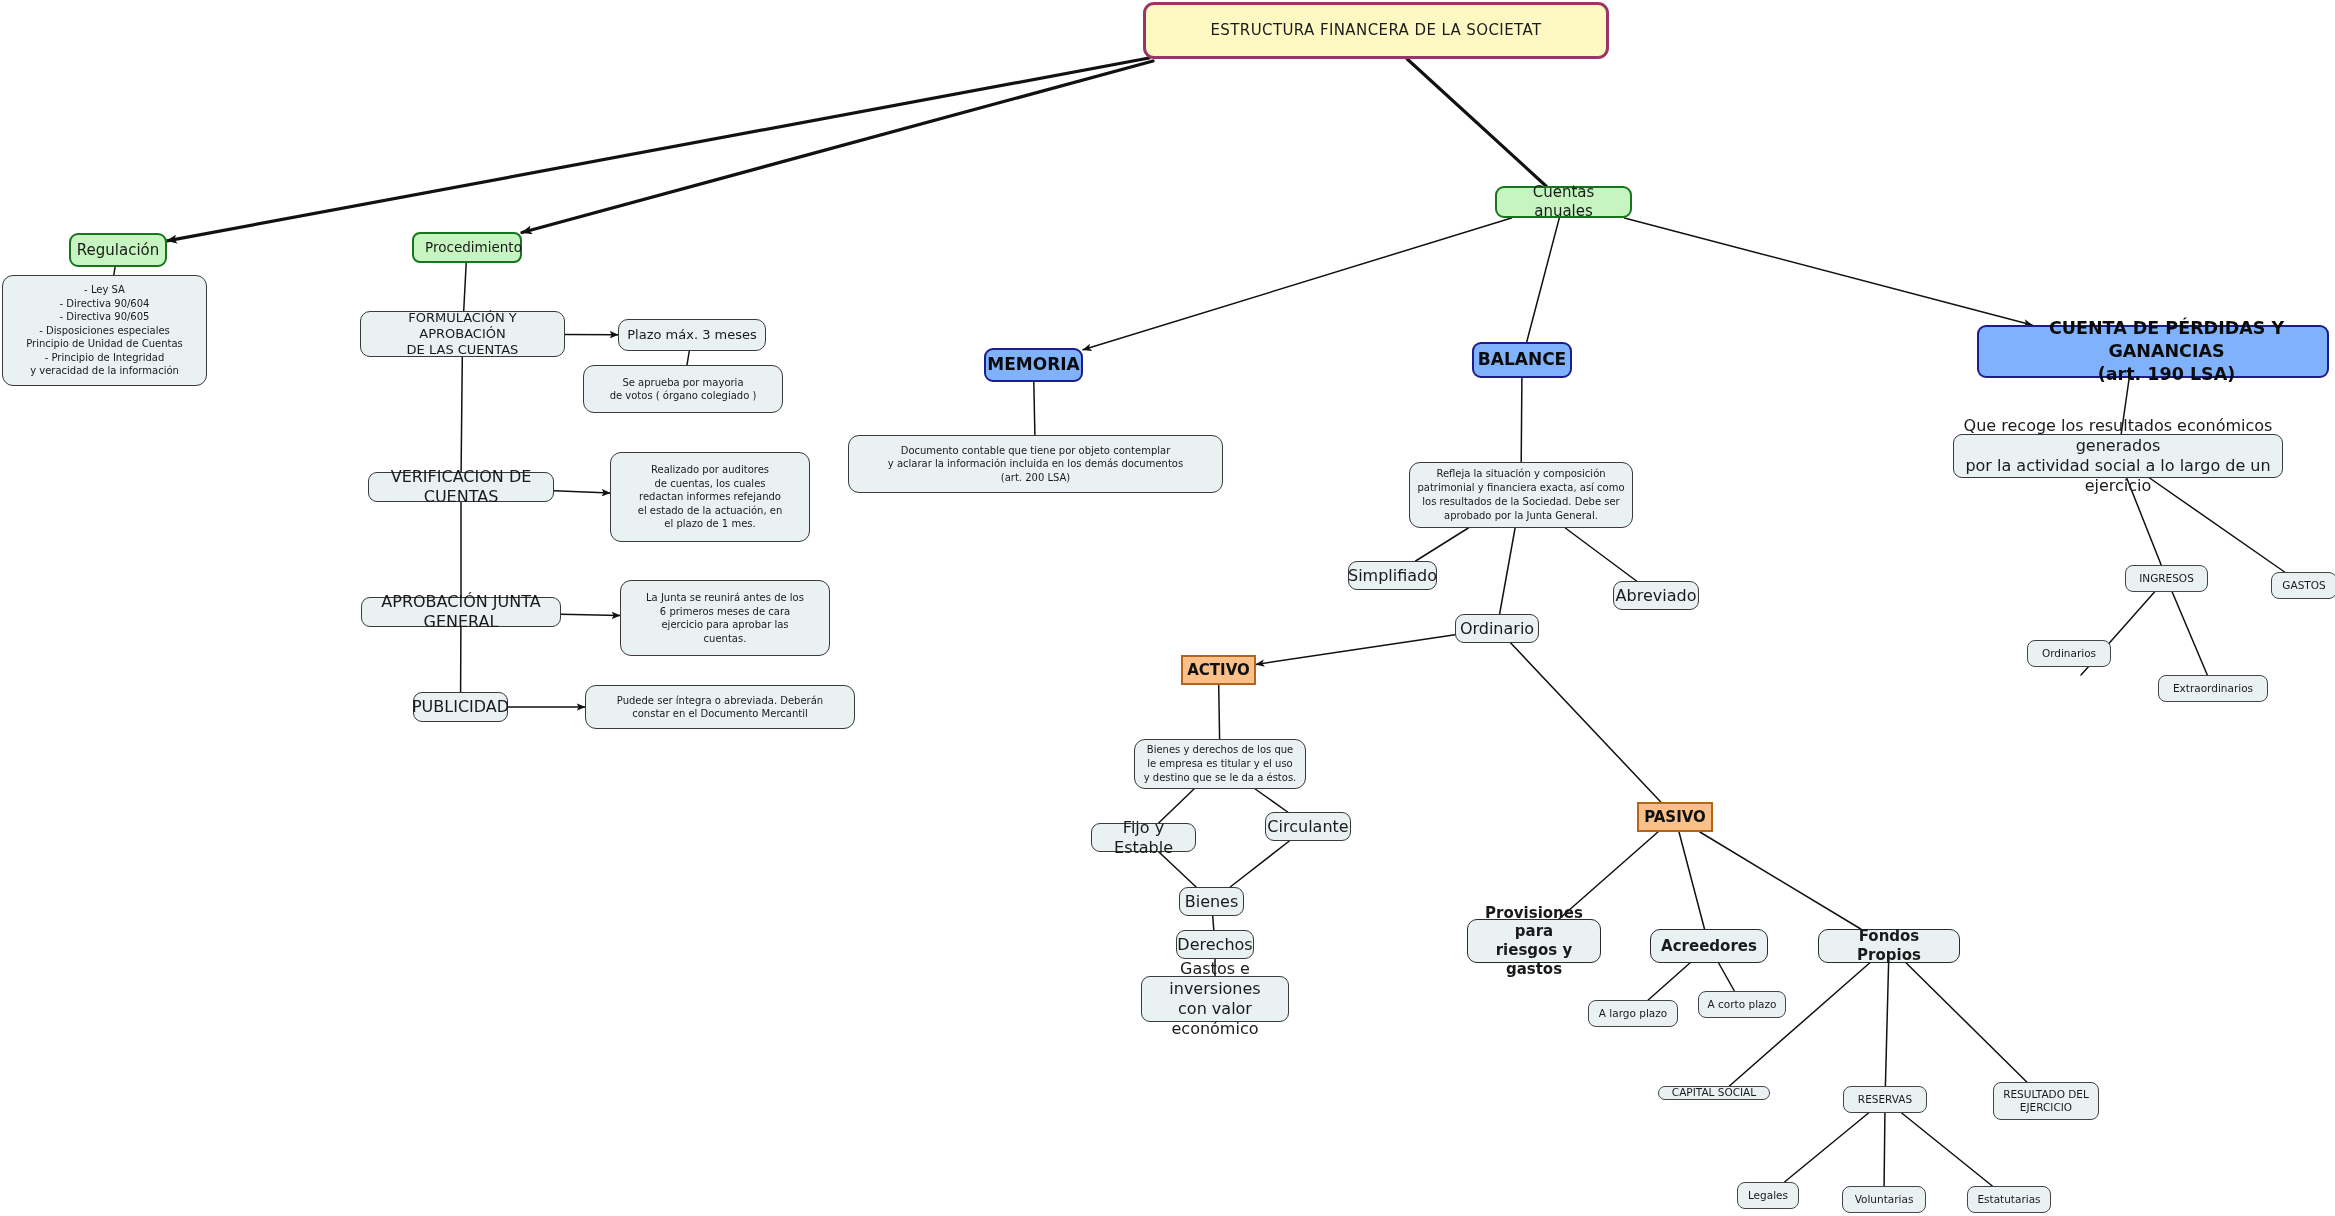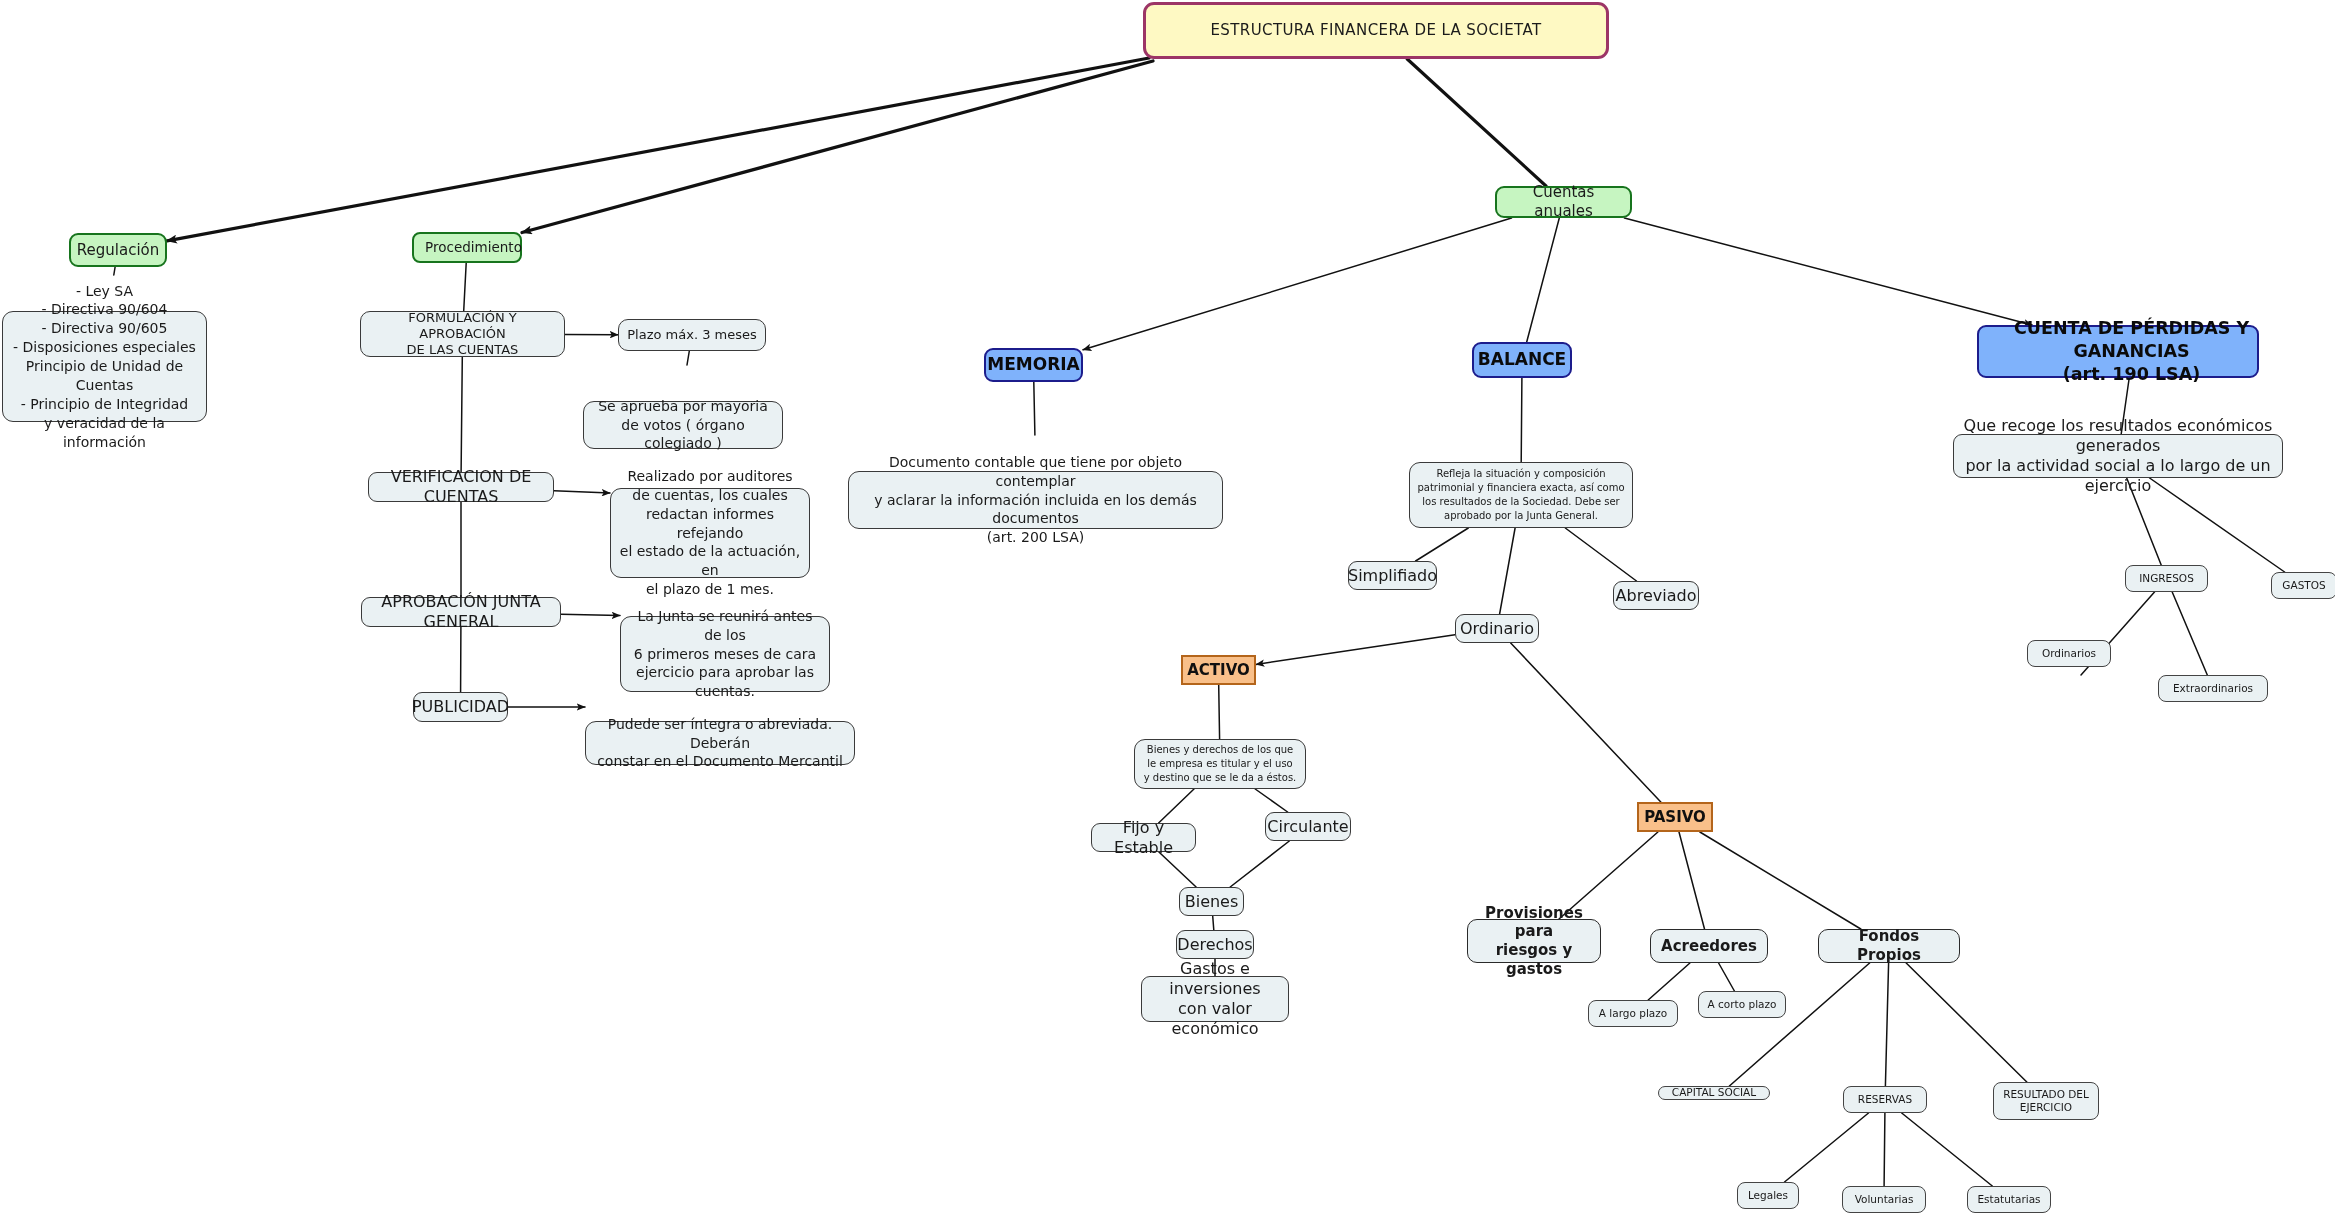--- a/index.html
+++ b/index.html
@@ -25,21 +25,21 @@
           font-weight:bold;font-size:17.5px;color:#0b0b0b;line-height:1.3;}
   
   .n-orange{background:#f9c08a;border:2px solid #b4651b;border-radius:0;
           font-weight:bold;font-size:15px;color:#101010;}
   
   .n-pale{background:#eaf1f3;border:1.4px solid #3a3a3a;border-radius:10px;font-size:13px;}
   .n-pale-sm{background:#eaf1f3;border:1.3px solid #3a3a3a;border-radius:9px;font-size:16px;}
   .n-pale-bold{background:#eaf1f3;border:1.6px solid #2a2a2a;border-radius:10px;
           font-weight:bold;font-size:15px;}
   .n-pale-tiny{background:#eaf1f3;border:1.1px solid #444;border-radius:8px;font-size:10.5px;}
-  .n-note{background:#eaf1f3;border:1.4px solid #3a3a3a;border-radius:11px;font-size:14px;line-height:1.35;margin-top:36px;}
+  .n-note{background:#eaf1f3;border:1.4px solid #3a3a3a;border-radius:11px;font-size:10px;line-height:1.35;}
   .n-note-sm{background:#eaf1f3;border:1.3px solid #3a3a3a;border-radius:11px;font-size:10px;line-height:1.4;}
 </style>
 </head>
 <body>
 
 <div id="canvas">
 
   <svg id="edges" viewBox="0 0 2335 1216">
     <defs>
       <marker id="ah" markerWidth="11" markerHeight="9" refX="10" refY="4.5" orient="auto" markerUnits="userSpaceOnUse">
@@ -250,21 +250,21 @@
   <div class="node n-pale-tiny" style="left:1737px;top:1182px;width:62px;height:27px;">
     <span>Legales</span>
   </div>
   <div class="node n-pale-tiny" style="left:1842px;top:1186px;width:84px;height:27px;">
     <span>Voluntarias</span>
   </div>
   <div class="node n-pale-tiny" style="left:1967px;top:1186px;width:84px;height:27px;">
     <span>Estatutarias</span>
   </div>
 
-  <div class="node n-blue-wide" style="left:1977px;top:325px;width:282px;height:53px;white-space:pre-line;padding-left:34px;">
+  <div class="node n-blue-wide" style="left:1977px;top:325px;width:352px;height:53px;white-space:pre-line;padding-left:34px;">
     <span>CUENTA DE PÉRDIDAS Y GANANCIAS
 (art. 190 LSA)</span>
   </div>
   <div class="node n-pale-sm" style="left:1953px;top:434px;width:330px;height:44px;white-space:pre-line;">
     <span>Que recoge los resultados económicos generados
 por la actividad social a lo largo de un ejercicio</span>
   </div>
   <div class="node n-pale-tiny" style="left:2125px;top:565px;width:83px;height:27px;">
     <span>INGRESOS</span>
   </div>

